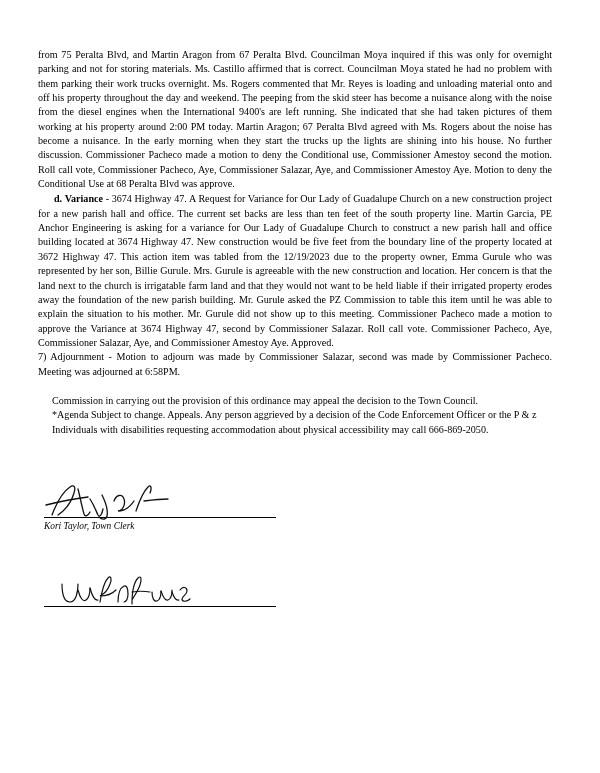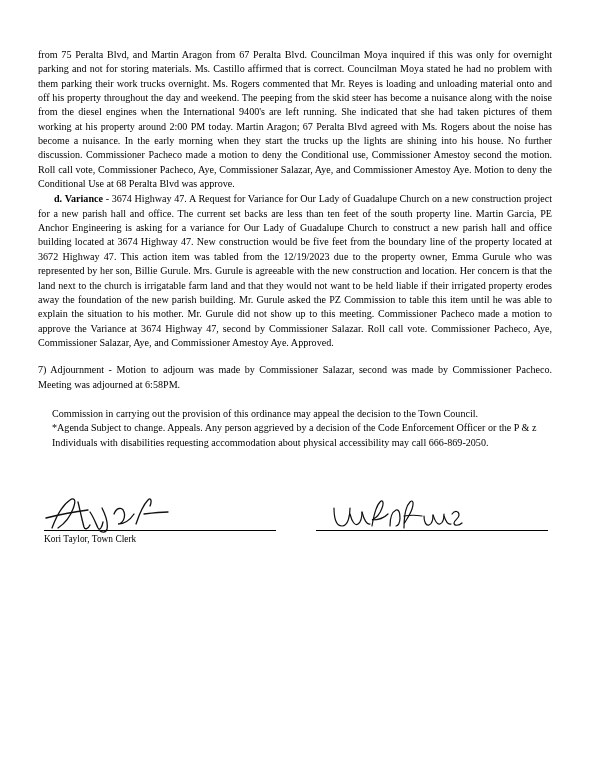--- a/index.html
+++ b/index.html
@@ -33,44 +33,44 @@
     text-indent: 0;
   }
   .para-item {
     margin-top: 1px;
     text-indent: 16px;
   }
   .para-item .item-label {
     font-weight: bold;
   }
   .section-adjourn {
-    margin-top: 13px;
     text-indent: 0;
   }
   .notes {
     margin-top: 15px;
     padding-left: 14px;
     font-size: 9.4px;
     line-height: 14.6px;
     text-align: left;
   }
   .notes .note-line {
     margin: 0;
     text-align: left;
   }
   .note-indent {
     padding-left: 0px;
   }
   .signatures {
     margin-top: 46px;
     display: flex;
-    flex-direction: row;
+    flex-direction: column;
     justify-content: flex-start;
     gap: 40px;
     padding-left: 6px;
+    font-style: italic;
   }
   .sig-block {
     position: relative;
     width: 232px;
   }
   .sig-scribble {
     position: relative;
     height: 34px;
   }
   .sig-scribble svg {

